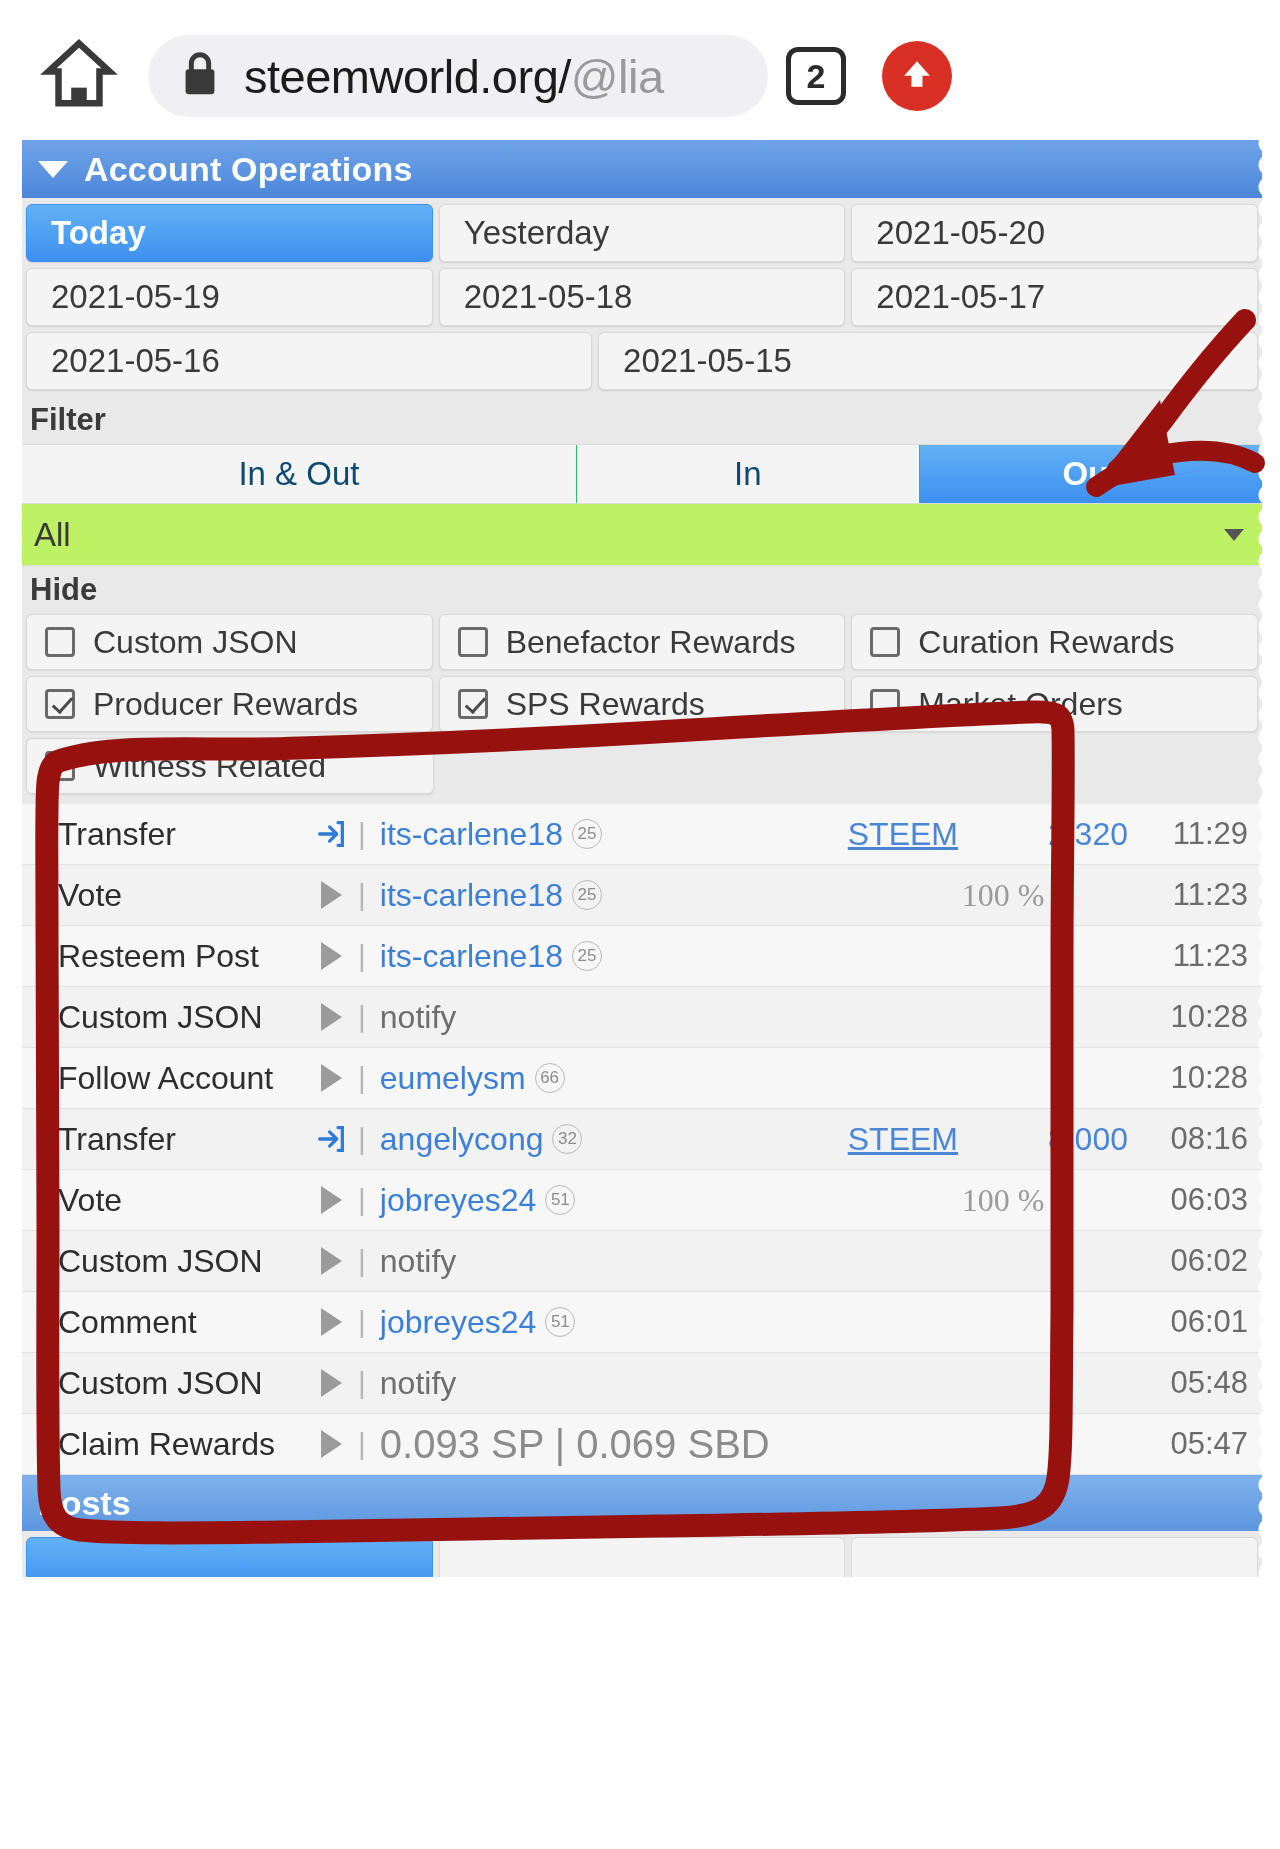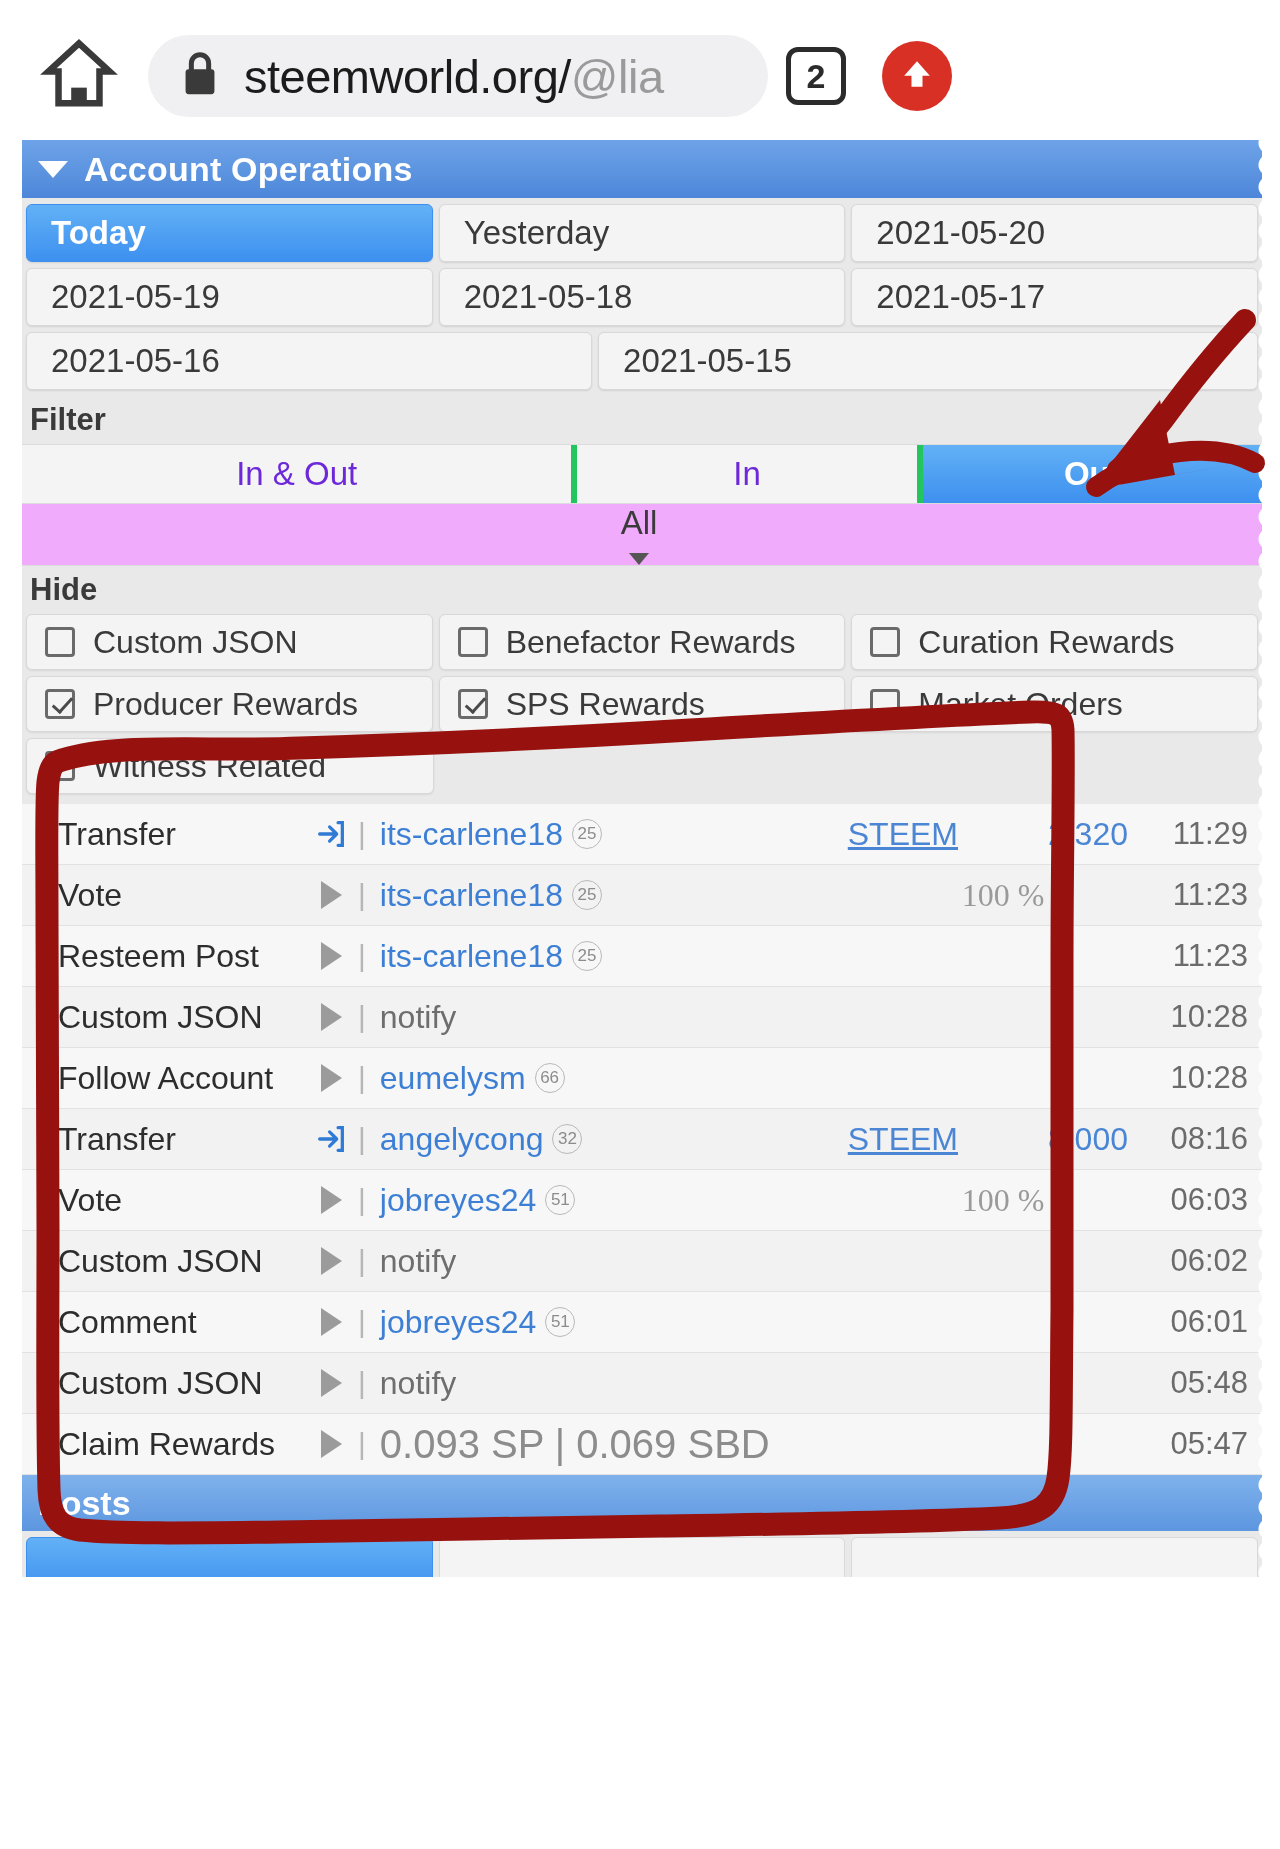--- a/index.html
+++ b/index.html
@@ -153,41 +153,40 @@
     border-bottom: 1px solid #dcdcdc;
   }
   .seg > div {
     flex: 1 1 0;
     height: 58px;
     background: #f4f4f4;
     display: flex;
     align-items: center;
     justify-content: center;
     font-size: 33px;
-    color: #6d28d9;
-    border-right: 6px solid #22c55e;
+    color: #0c4a6e;
+    border-right: 1px solid #22c55e;
   }
   .seg > div:last-child { border-right: none; }
   .seg > div.active {
     background: linear-gradient(#62b1f6, #3d90ef);
     color: #ffffff;
     font-weight: 700;
   }
 
   
   .select-row {
-    background: #f0abfc;
+    background: #bef264;
     height: 62px;
     display: flex;
     align-items: center;
     padding: 0 18px 0 12px;
     font-size: 33px;
     color: #3a3a3a;
     border-bottom: 1px solid #dcdcdc;
-    flex-direction: column;
   }
   .select-row .val { flex: 1 1 auto; }
   .select-row .arrow {
     width:0;height:0;
     border-left: 10px solid transparent;
     border-right: 10px solid transparent;
     border-top: 12px solid #555;
   }
 
   

